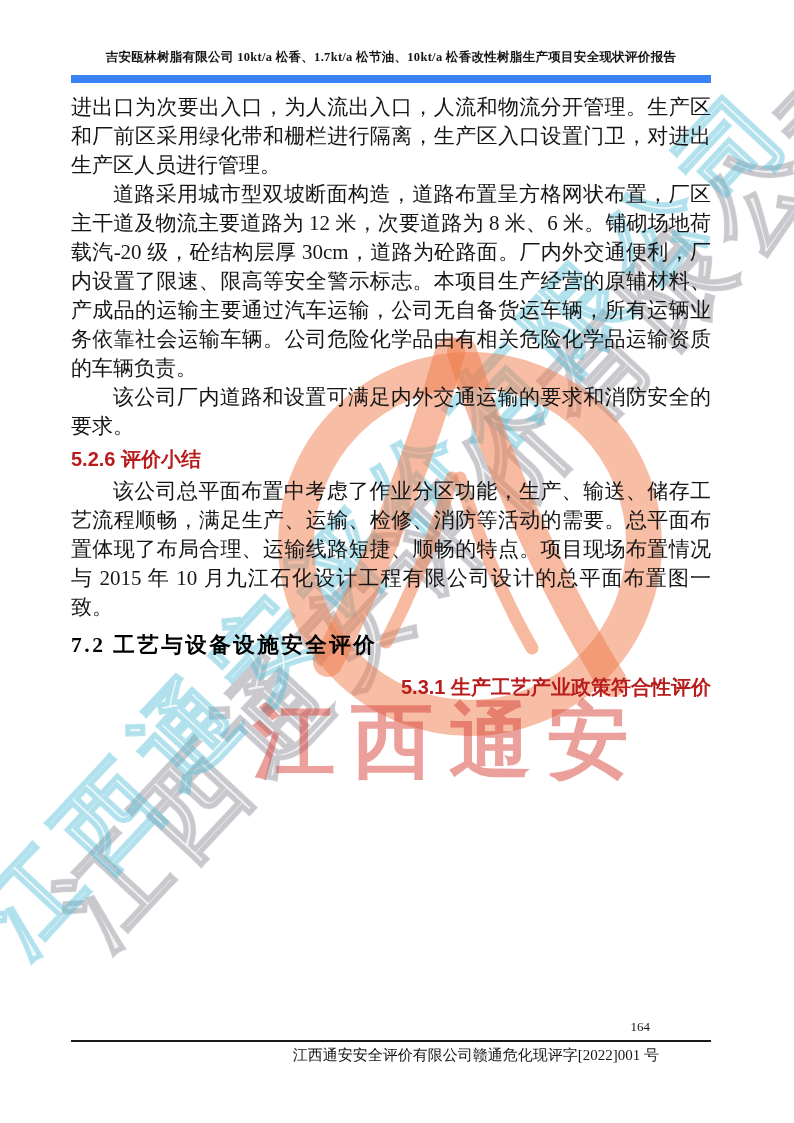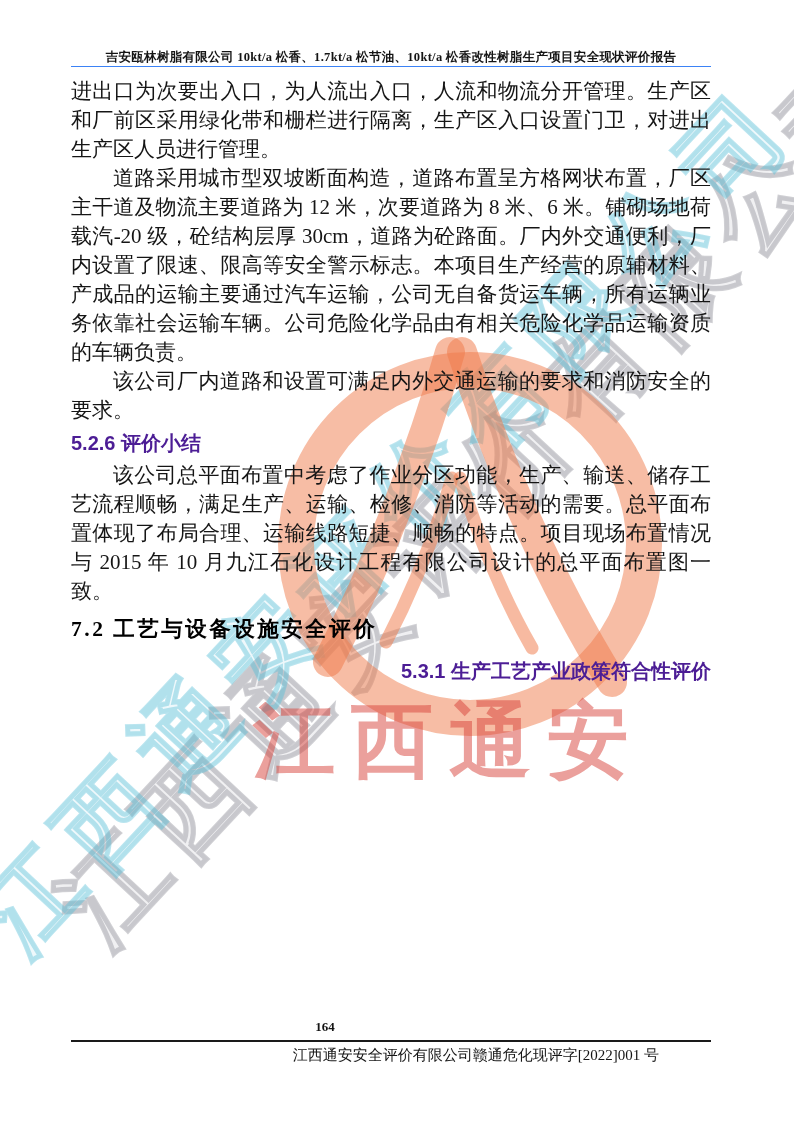--- a/index.html
+++ b/index.html
@@ -33,42 +33,42 @@
   .wm-emblem{left:300px;top:330px;}
   .wm-red{
     left:253px;top:698px;font-size:82px;line-height:86px;font-weight:bold;
     letter-spacing:16px;font-family:"Liberation Sans","DejaVu Sans",sans-serif;
     color:rgba(215,66,58,0.50);white-space:nowrap;
   }
   
   .content{position:absolute;z-index:1;left:71px;top:0;width:640px;}
   .doc-header{
     margin-top:48px;text-align:center;font-size:12.5px;font-weight:bold;
-    line-height:18px;letter-spacing:0.3px;
-    border-bottom:1px solid #3b82f6;
+    line-height:18px;letter-spacing:0.3px;padding-bottom:9px;
+    border-bottom:8px solid #3b82f6;
   }
   .body-text{padding-top:10px;}
   .para{
     margin:0;font-size:21px;line-height:29px;
     text-align:justify;text-justify:inter-ideograph;
   }
   .indent{text-indent:2em;}
   .h-hei{
     margin:0;font-family:"Liberation Sans","DejaVu Sans",sans-serif;
-    font-weight:bold;font-size:20px;line-height:36.2px;color:#4c1d95;
+    font-weight:bold;font-size:20px;line-height:36.2px;color:#b91c1c;
   }
   .h-kai{
     margin:2px 0 0 0;font-weight:bold;font-size:21.5px;line-height:42px;
     letter-spacing:2.5px;color:#000;
   }
   .h-sub{margin-top:2px;line-height:38px;text-align:right;}
   
   .page-number{
     position:absolute;z-index:1;left:0;top:1019px;width:650px;
-    text-align:center;font-size:13px;font-weight:bold;
+    text-align:right;font-size:13px;
   }
   .footer-rule{
     position:absolute;z-index:1;left:71px;top:1040px;width:640px;
     border-top:2px solid #1a1a1a;
   }
   .footer-row{
     position:absolute;z-index:1;left:71px;top:1046px;width:640px;
     display:flex;justify-content:flex-end;
     font-size:15px;line-height:18px;
   }

